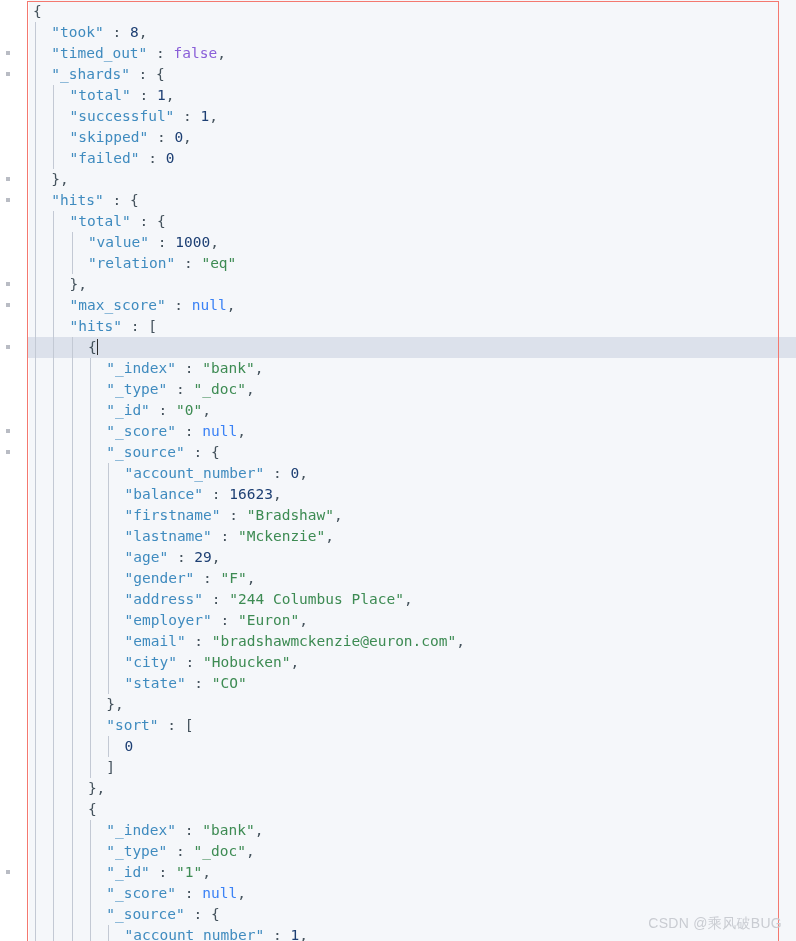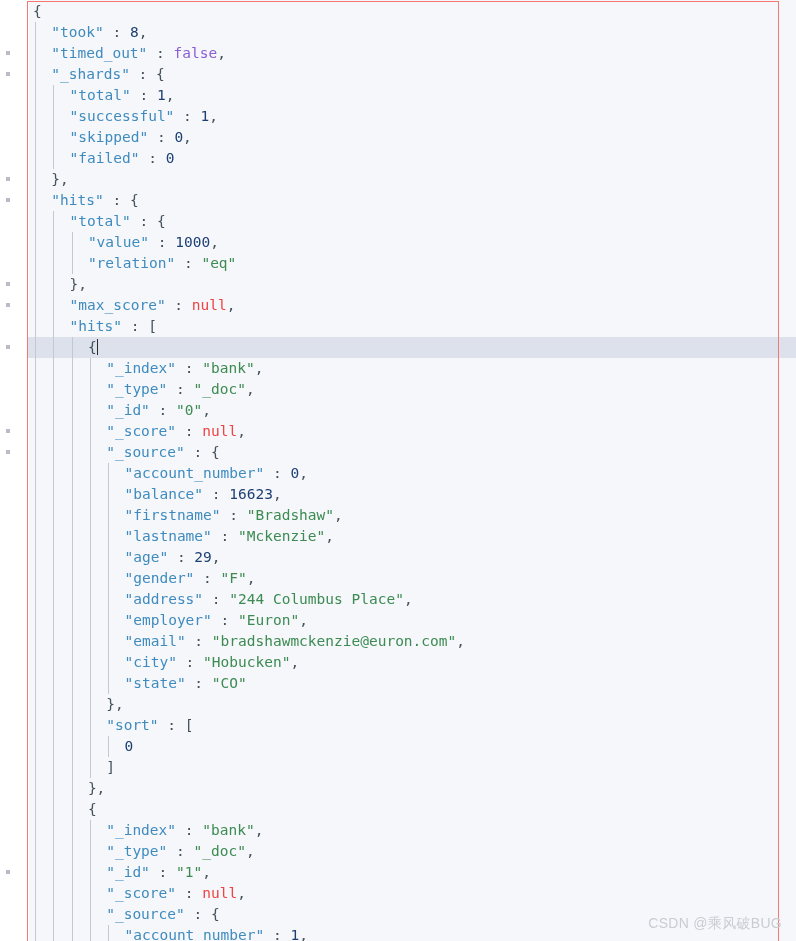--- a/index.html
+++ b/index.html
@@ -94,21 +94,21 @@
     height: 21px;
     white-space: pre;
   }
 
   
   .k     { color: #3f8bbf; }   
   .p     { color: #44525c; }   
   .num   { color: #1d3f73; }   
   .str   { color: #3d8b53; }   
   .bool  { color: #8a5fd8; }   
-  .nul   { color: #ef4444; }   
+  .nul   { color: #3b82f6; }   
 
   
   .caret {
     display: inline-block;
     width: 1.5px;
     height: 16px;
     background: #2b2b2b;
     vertical-align: -3px;
     margin-left: 0px;
   }

